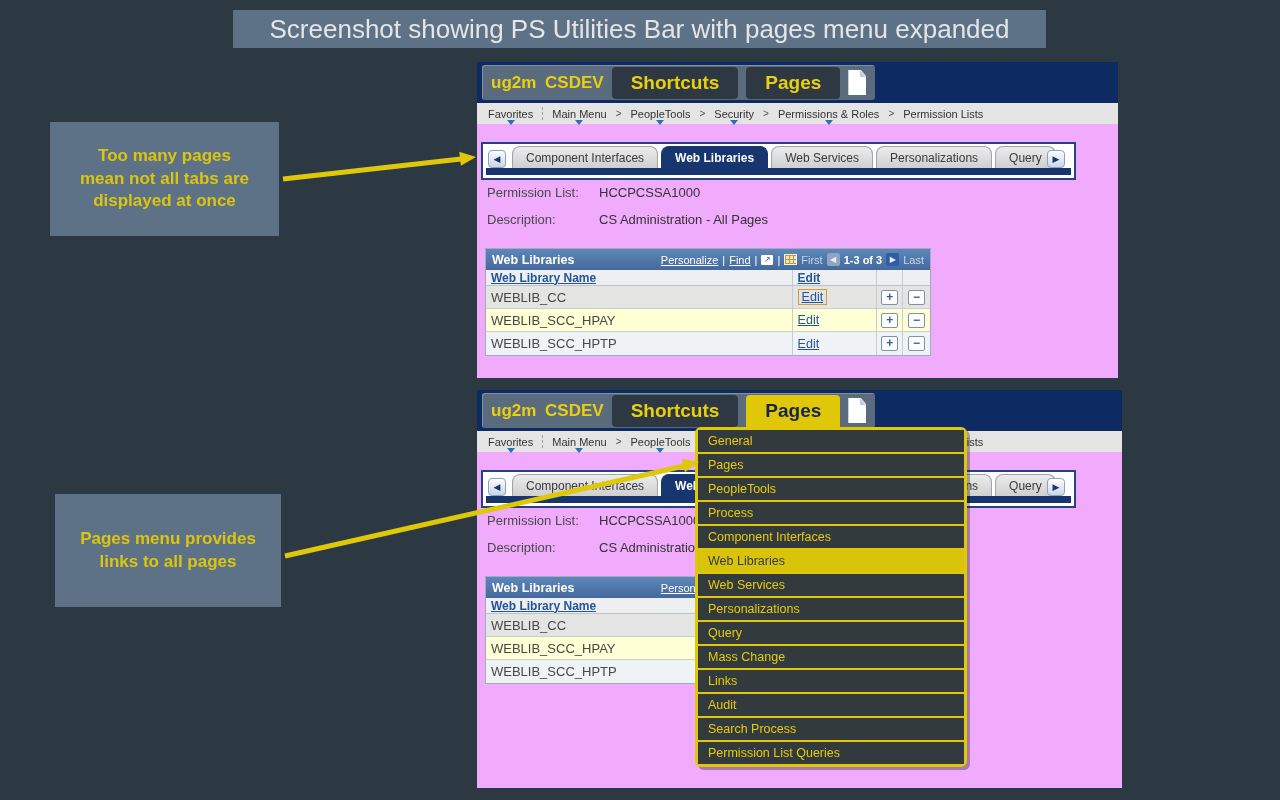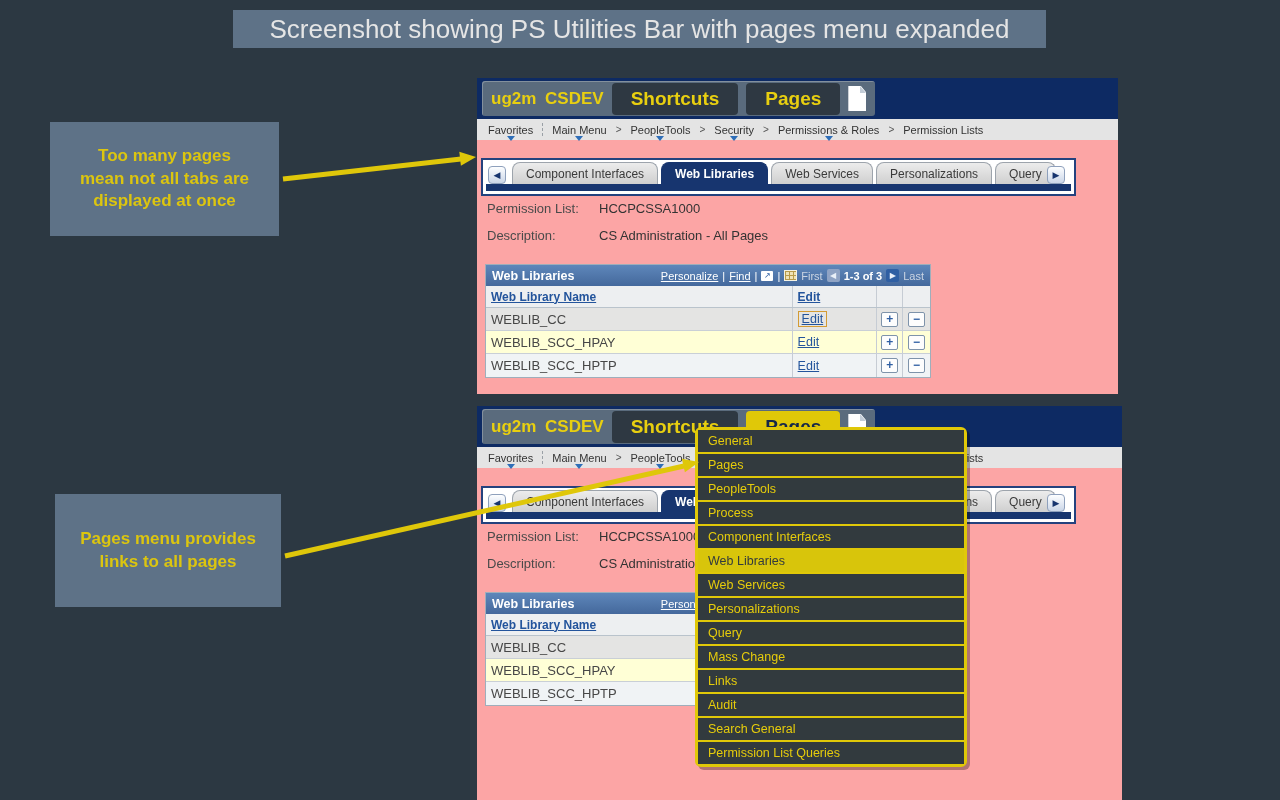--- a/index.html
+++ b/index.html
@@ -11,21 +11,21 @@
           display:flex;align-items:center;justify-content:center;}
   .banner span{color:#e5e5e5;font-weight:normal;font-size:26px;}
   .note{position:absolute;background:#5E7287;color:#DCC50F;font-weight:bold;font-size:17px;
         display:flex;align-items:center;justify-content:center;text-align:center;
         padding:0 24px;box-sizing:border-box;line-height:1.35;}
   .note1{left:50px;top:122px;width:229px;height:114px;}
   .note2{left:55px;top:494px;width:226px;height:113px;}
   .arrow-layer{position:absolute;left:0;top:0;width:1280px;height:800px;pointer-events:none;z-index:60;}
 
   
-  .shot{position:absolute;background:#fca5a5;z-index:10;margin-top:16px;}
+  .shot{position:absolute;background:#f0abfc;z-index:10;}
   .shot1{left:477px;top:62px;width:641px;height:316px;}
   .shot2{left:477px;top:390px;width:645px;height:398px;}
 
   .ps-header{position:relative;height:41px;background:#0D2A63;}
   .ps-box{position:absolute;left:5px;top:3px;height:35px;background:#5A6B7D;border-radius:3px;
           display:flex;align-items:center;gap:8px;padding:0 9px;box-sizing:border-box;
           box-shadow:inset 1px 1px 0 rgba(255,255,255,.25);}
   .env{color:#E8CF10;font-weight:bold;font-size:17px;word-spacing:4px;white-space:nowrap;}
   .ps-btn{background:#2E3842;border-radius:4px;color:#E8CF10;font-weight:bold;font-size:19px;
           padding:5px 19px;white-space:nowrap;cursor:default;}
@@ -74,21 +74,21 @@
                                linear-gradient(90deg,#B89B4A 1px,transparent 1px);
               background-size:4px 4px;box-sizing:border-box;}
   .pg-muted{color:#CBD5E3;}
   .pg-range{font-weight:bold;color:#fff;}
   .pg-btn{display:inline-flex;align-items:center;justify-content:center;width:13px;height:13px;
           border-radius:2px;font-size:8px;color:#EAF0F8;cursor:pointer;}
   .pg-btn.first{background:#8FA3C4;}
   .pg-btn.next{background:#2F5FA3;}
 
   .grid-cols,.grid-row{display:flex;align-items:center;box-sizing:border-box;}
-  .grid-cols{height:22px;background:#EDEFF1;border-bottom:1px solid #B9C3CC;}
+  .grid-cols{height:16px;background:#EDEFF1;border-bottom:1px solid #B9C3CC;}
   .grid-row{height:23px;border-bottom:1px solid #C9CFD6;font-size:13px;color:#474747;}
   .grid-row:last-child{border-bottom:none;}
   .c{height:100%;display:flex;align-items:center;box-sizing:border-box;border-right:1px solid #C6CCD4;padding-left:5px;}
   .c-name{width:308px;} .c-edit{width:85px;} .c-plus{width:26px;justify-content:center;padding-left:0;}
   .c-minus{width:27px;justify-content:center;padding-left:0;border-right:none;}
   .col-link{font-size:12px;font-weight:bold;color:#23549C;text-decoration:underline;cursor:pointer;}
   .edit-link{font-size:12.5px;color:#23549C;text-decoration:underline;cursor:pointer;}
   .focus-ring{border:1px solid #D39B34;padding:0 3px;}
   .row0 .c{background:#E4E4E3;} .row1 .c{background:#FFFFD6;} .row2 .c{background:#F0F3F5;}
   .pm-btn{width:17px;height:15px;border:1px solid #7E93AA;border-radius:2px;background:#FDFDFD;
@@ -373,21 +373,21 @@
     <span class="menu-item">PeopleTools</span>
     <span class="menu-item">Process</span>
     <span class="menu-item">Component Interfaces</span>
     <span class="menu-item highlight">Web Libraries</span>
     <span class="menu-item">Web Services</span>
     <span class="menu-item">Personalizations</span>
     <span class="menu-item">Query</span>
     <span class="menu-item">Mass Change</span>
     <span class="menu-item">Links</span>
     <span class="menu-item">Audit</span>
-    <span class="menu-item">Search General</span>
+    <span class="menu-item">Search Process</span>
     <span class="menu-item">Permission List Queries</span>
   </div>
 
   <svg class="arrow-layer" viewBox="0 0 1280 800">
     <g>
       <line x1="283" y1="179" x2="461" y2="159" stroke="#DFC70A" stroke-width="5"></line>
       <polygon points="476,157 459.3,151.8 460.9,165.8" fill="#DFC70A"></polygon>
     </g>
     <g>
       <line x1="285" y1="556" x2="684" y2="466" stroke="#DFC70A" stroke-width="5"></line>

